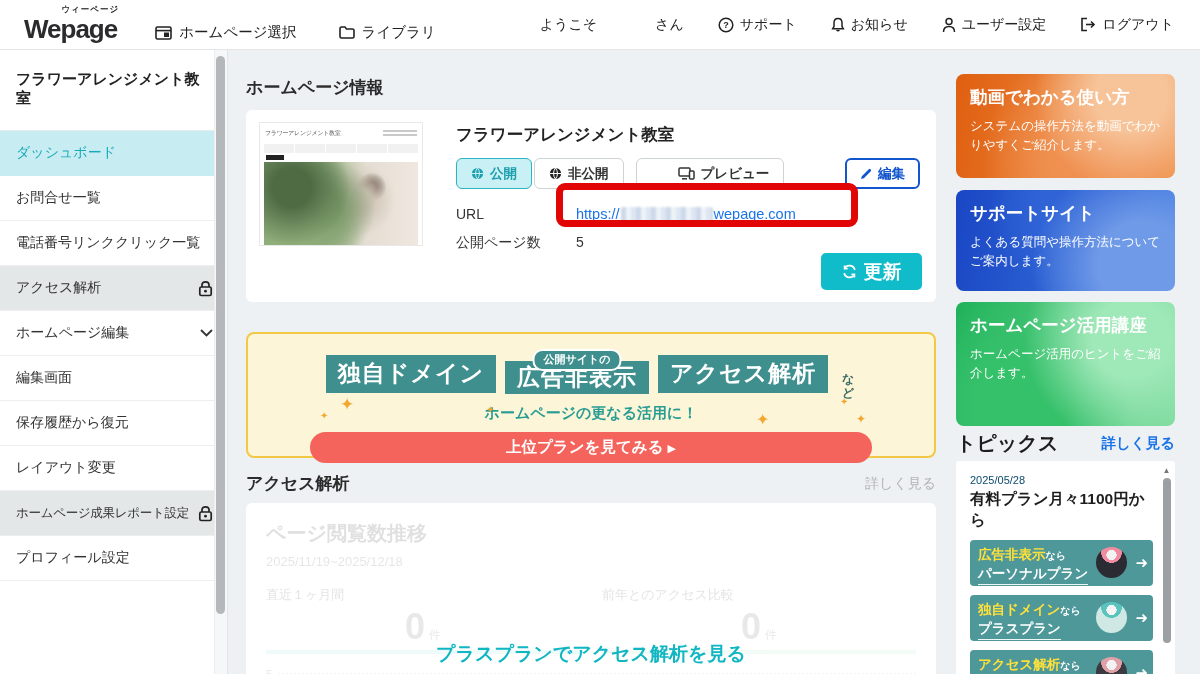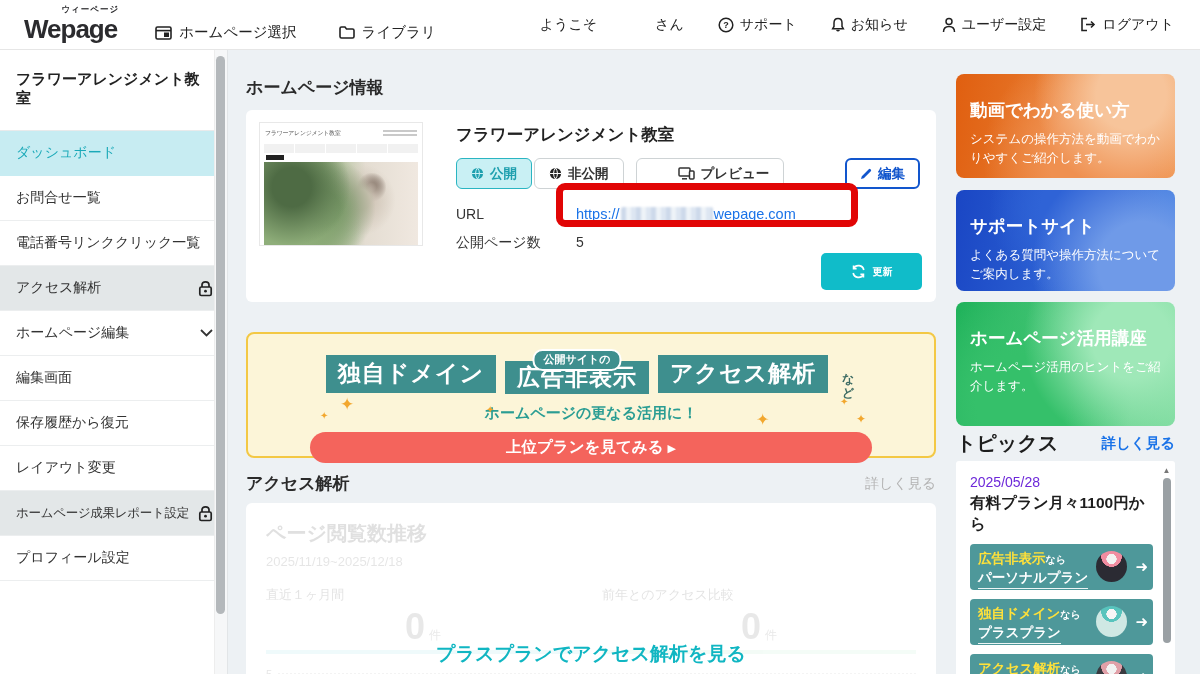--- a/index.html
+++ b/index.html
@@ -61,21 +61,21 @@
   .edit-btn { margin-left:auto; height:31px; display:flex; align-items:center; gap:6px; padding:0 13px;
               border:2px solid #1256cd; border-radius:6px; color:#1256cd; font-size:13.5px; font-weight:bold; background:#fff; cursor:pointer; }
   .info-row { display:flex; margin-top:17px; font-size:14px; color:#333; }
   .info-row .lbl { width:120px; }
   .url-val { color:#1a73e8; font-size:14.5px; display:flex; align-items:center; cursor:pointer; }
   .url-blur { display:inline-block; width:92px; height:15px; margin:0 1px; border-radius:2px;
               background:repeating-linear-gradient(90deg,#cdd9ea 0 5px,#eef3f8 5px 10px,#dde6f2 10px 15px);
               filter:blur(1.2px); }
   .pages-row { margin-top:12px; }
   .update-btn { position:absolute; right:14px; bottom:12px; height:37px; width:101px; background:#10bcc9; color:#fff;
-                font-size:10px; font-weight:bold; border:none; border-radius:5px; display:flex; align-items:center; justify-content:center; gap:7px; cursor:pointer; }
+                font-size:19px; font-weight:bold; border:none; border-radius:5px; display:flex; align-items:center; justify-content:center; gap:7px; cursor:pointer; }
   .red-annotation { position:absolute; left:556px; top:183px; width:302px; height:44px;
                     border:7px solid #e10505; border-radius:9px; z-index:40; pointer-events:none; }
 
   
   .promo { position:absolute; left:246px; top:332px; width:690px; height:126px; background:#fcf5d8;
            border:2px solid #f3c844; border-radius:8px; overflow:visible; }
   .feat-row { display:flex; justify-content:center; align-items:flex-end; gap:9px; margin-top:21px; position:relative; }
   .feat-box { background:#3e8f8e; color:#fff; font-weight:bold; font-size:23px; padding:3px 12px 4px; letter-spacing:1px; cursor:pointer; }
   .feat2-wrap { position:relative; }
   .feat-badge { position:absolute; top:-13px; left:50%; transform:translateX(-50%); background:#3e8f8e; color:#fff;
@@ -100,40 +100,40 @@
   .stat .s-lbl { font-size:13px; color:#555; }
   .stat .s-num { text-align:center; margin-top:2px; font-size:36px; font-weight:bold; color:#777; }
   .stat .s-num small { font-size:12px; font-weight:normal; margin-left:4px; }
   .stat .s-bar { height:4px; margin-top:2px; }
   .bar-cyan { background:#9fe4ec; } .bar-blue { background:#b9d4f2; } .bar-green { background:#b9ecce; }
   .f-axis { display:flex; align-items:center; gap:6px; margin-top:14px; font-size:11px; color:#666; }
   .f-axis .dots { flex:1; border-top:2px dotted #bbb; }
   .ana-overlay { position:absolute; left:0; right:0; top:138px; text-align:center; color:#10b6c2; font-weight:bold; font-size:19px; }
 
   
-  .aside-card { position:absolute; left:956px; width:219px; border-radius:8px; color:#fff; padding:26px 14px; cursor:pointer; overflow:hidden; }
+  .aside-card { position:absolute; left:956px; width:219px; border-radius:8px; color:#fff; padding:13px 14px; cursor:pointer; overflow:hidden; }
   .aside-card h3 { font-size:17.5px; font-weight:bold; line-height:1.25; }
   .aside-card p { font-size:12.5px; line-height:1.55; margin-top:8px; }
   .card-orange { top:74px; height:104px;
     background:radial-gradient(circle at 80% 20%, #f7c49a 0 18%, transparent 50%),
                radial-gradient(circle at 65% 80%, #ef9050 0 30%, transparent 70%),
                linear-gradient(100deg,#e05f10,#f09c54); }
   .card-blue { top:190px; height:101px;
     background:radial-gradient(circle at 85% 75%, #6f9ae8 0 22%, transparent 55%),
                radial-gradient(circle at 55% 20%, #2f63d6 0 25%, transparent 60%),
                linear-gradient(100deg,#1a46c4,#3e7de2); }
   .card-green { top:302px; height:124px;
     background:radial-gradient(circle at 80% 30%, #9fe8b8 0 20%, transparent 55%),
                radial-gradient(circle at 30% 80%, #35c06a 0 25%, transparent 60%),
                linear-gradient(100deg,#1fb25a,#7ddb9e); }
   .topics-head { position:absolute; left:956px; top:430px; width:219px; display:flex; justify-content:space-between; align-items:center; }
   .topics-title { font-size:20px; font-weight:bold; color:#1d1d1d; }
   .topics-more { font-size:14.5px; font-weight:bold; color:#1a73e8; cursor:pointer; }
   .topics-panel { position:absolute; left:956px; top:461px; width:219px; height:240px; background:#fff; border-radius:3px; padding:13px 22px 0 14px; }
-  .tp-date { font-size:14px; color:#6d28d9; }
+  .tp-date { font-size:11px; color:#0c4a6e; }
   .tp-title { font-size:15.5px; font-weight:bold; color:#1d1d1d; line-height:1.35; margin-top:3px; }
   .tp-banner { position:relative; margin-top:9px; height:46px; background:#4e989a; border-radius:4px; padding:5px 8px; cursor:pointer; }
   .tp-banner .kw { color:#ffe13a; font-size:13.5px; font-weight:bold; }
   .tp-banner .prt { color:#fff; font-size:10px; font-weight:bold; }
   .tp-banner .plan { display:inline-block; color:#fff; font-size:13.5px; font-weight:bold; border-bottom:1px solid rgba(255,255,255,.9); padding-bottom:1px; }
   .tp-avatar { position:absolute; right:26px; top:7px; width:31px; height:31px; border-radius:50%; }
   .av1 { background:radial-gradient(circle at 50% 26%, #f2f2f2 0 18%, transparent 19%),
                radial-gradient(circle at 50% 18%, #f08ca0 0 34%, transparent 35%), #2b2b33; }
   .av2 { background:radial-gradient(circle at 50% 26%, #f5f5f5 0 18%, transparent 19%),
                radial-gradient(circle at 50% 18%, #58c4bd 0 34%, transparent 35%), #cfe8e4; }

